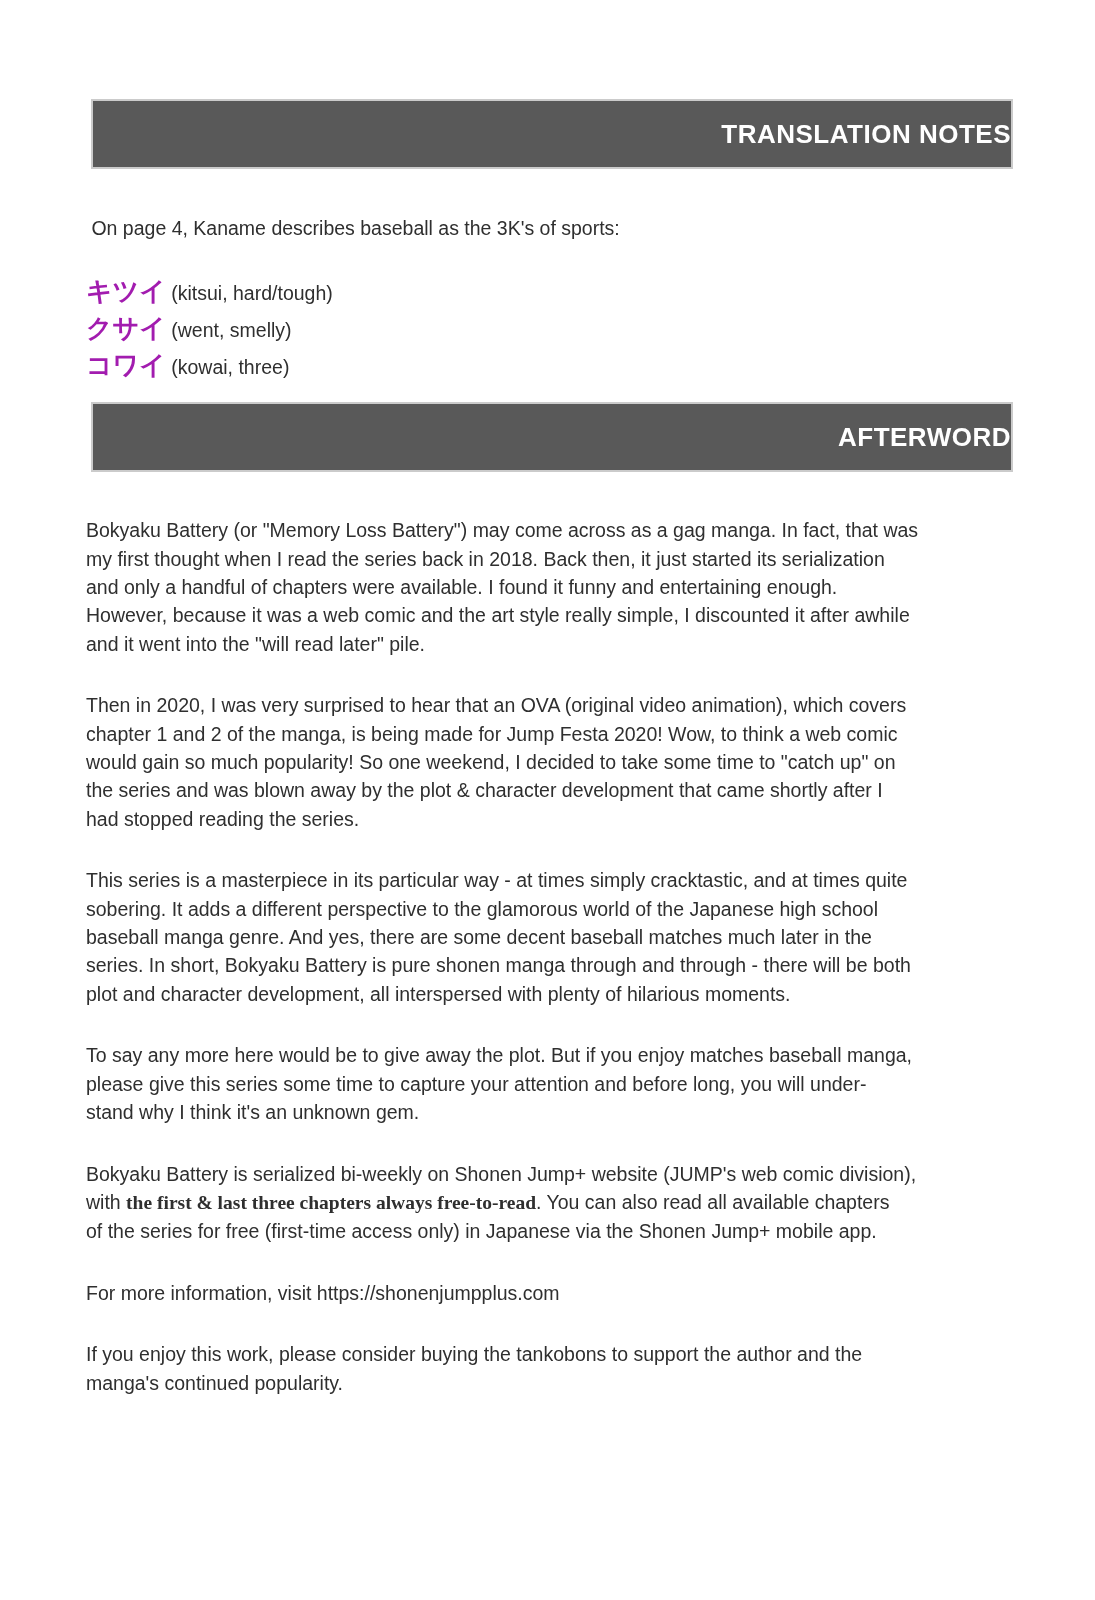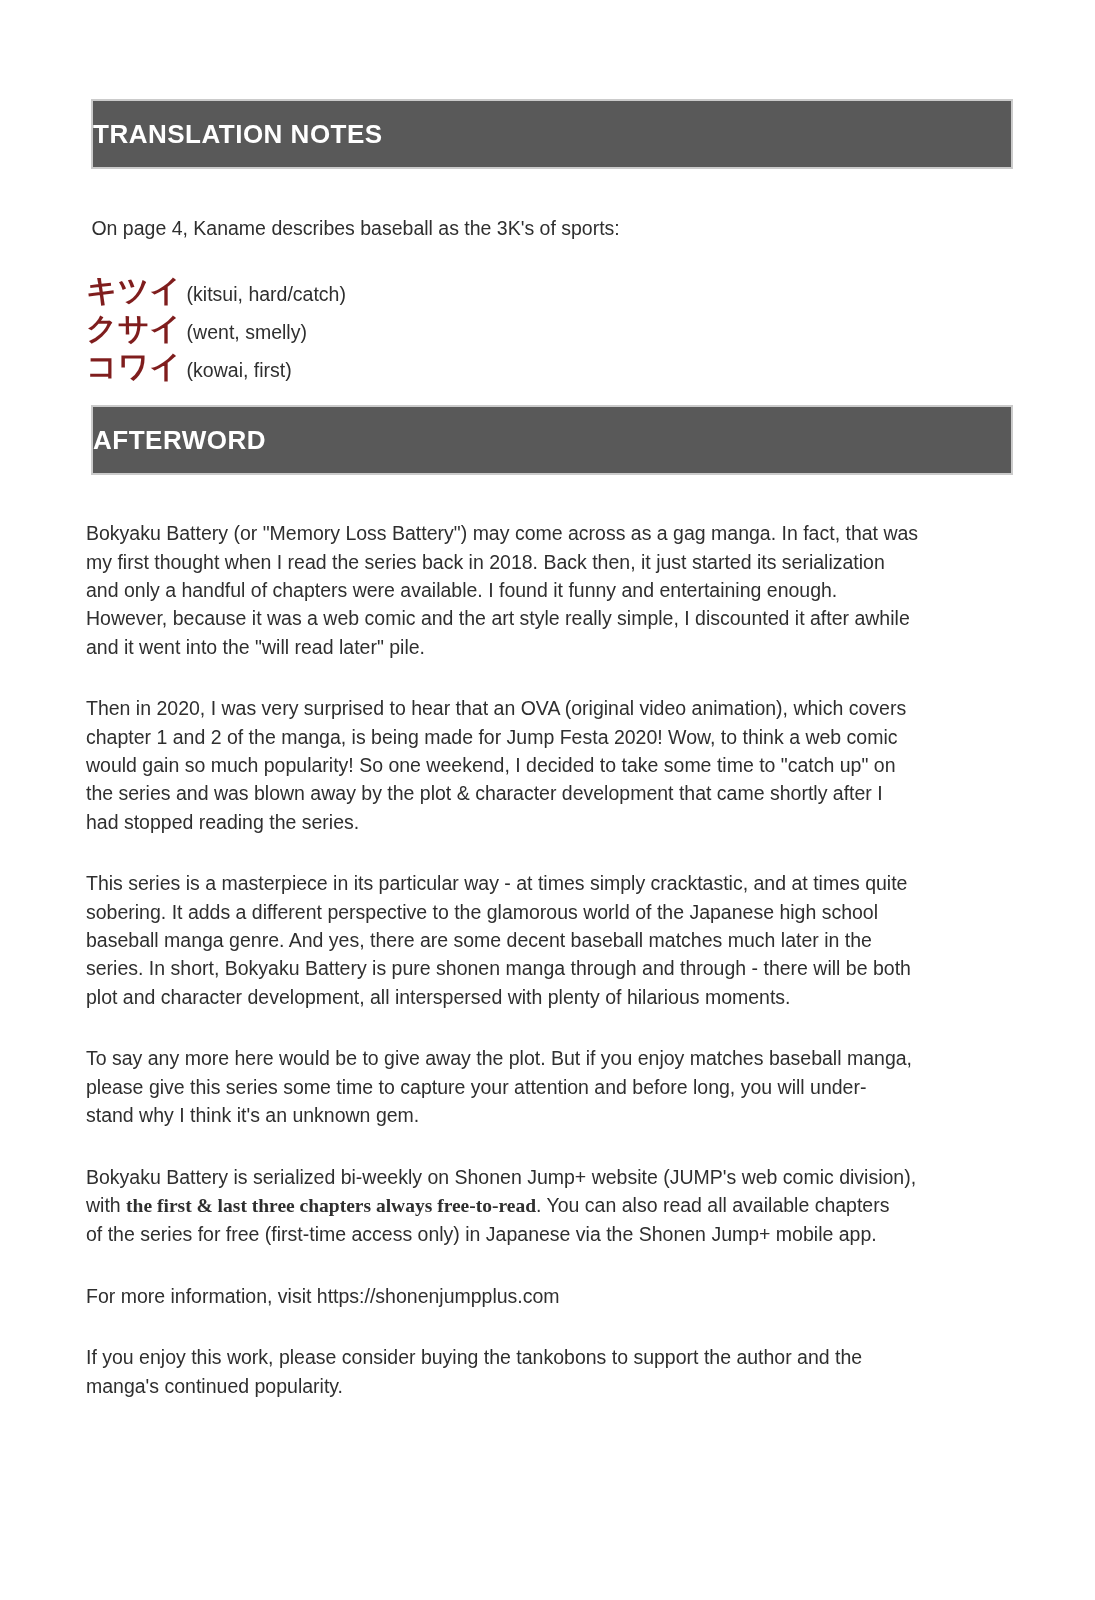--- a/index.html
+++ b/index.html
@@ -21,21 +21,21 @@
   }
   .bar {
     margin-left: 91px;
     width: 922px;
     height: 70px;
     background: var(--header-bg, #595959);
     border: 2px solid var(--header-border, #cbcbcb);
     box-sizing: border-box;
     display: flex;
     align-items: center;
-    justify-content: flex-start;
+    justify-content: flex-end;
   }
   .bar span {
     color: var(--header-text, #ffffff);
     font-size: 26px;
     font-weight: 700;
     letter-spacing: 0.5px;
   }
   .content {
     padding-left: 86px;
     padding-right: 80px;
@@ -50,39 +50,39 @@
   .intro { margin: 45px 0 32px 0; }
   .terms { margin: 0 0 18px 0; }
   .term  { line-height: 34.6px; }
   .note  { margin: 0 0 38px 0; }
   .afterword .para { margin: 0 0 33px 0; }
   .afterword .para:first-child { margin-top: 44px; }
   .run-i { }
   .run-b { font-weight: 700; font-family: Liberation Serif, serif; }
   .run-kana {
     font-weight: 700;
-    font-size: 31px;
-    color: #7f1d1d;
+    font-size: 26px;
+    color: #a21caf;
   }
 </style>
 </head>
 <body>
 
 <div class="page">
 
   <div class="bar">
     <span>TRANSLATION NOTES</span>
   </div>
 
   <div class="content">
     <p class="line intro"><span> On page 4, Kaname describes baseball as the 3K's of sports:</span></p>
     <div class="terms">
-      <p class="term"><span class="run-kana">キツイ</span><span> (</span><span class="run-i">kitsui</span><span>, hard/catch)</span></p>
+      <p class="term"><span class="run-kana">キツイ</span><span> (</span><span class="run-i">kitsui</span><span>, hard/tough)</span></p>
       <p class="term"><span class="run-kana">クサイ</span><span> (</span><span class="run-i">went</span><span>, smelly)</span></p>
-      <p class="term"><span class="run-kana">コワイ</span><span> (</span><span class="run-i">kowai</span><span>, first)</span></p>
+      <p class="term"><span class="run-kana">コワイ</span><span> (</span><span class="run-i">kowai</span><span>, three)</span></p>
     </div>
   </div>
 
   <div class="bar">
     <span>AFTERWORD</span>
   </div>
 
   <div class="content afterword">
     <p class="para"><span class="run-i">Bokyaku Battery</span><span> (or "Memory Loss Battery") may come across as a gag manga. In fact, that was
 my first thought when I read the series back in 2018. Back then, it just started its serialization

